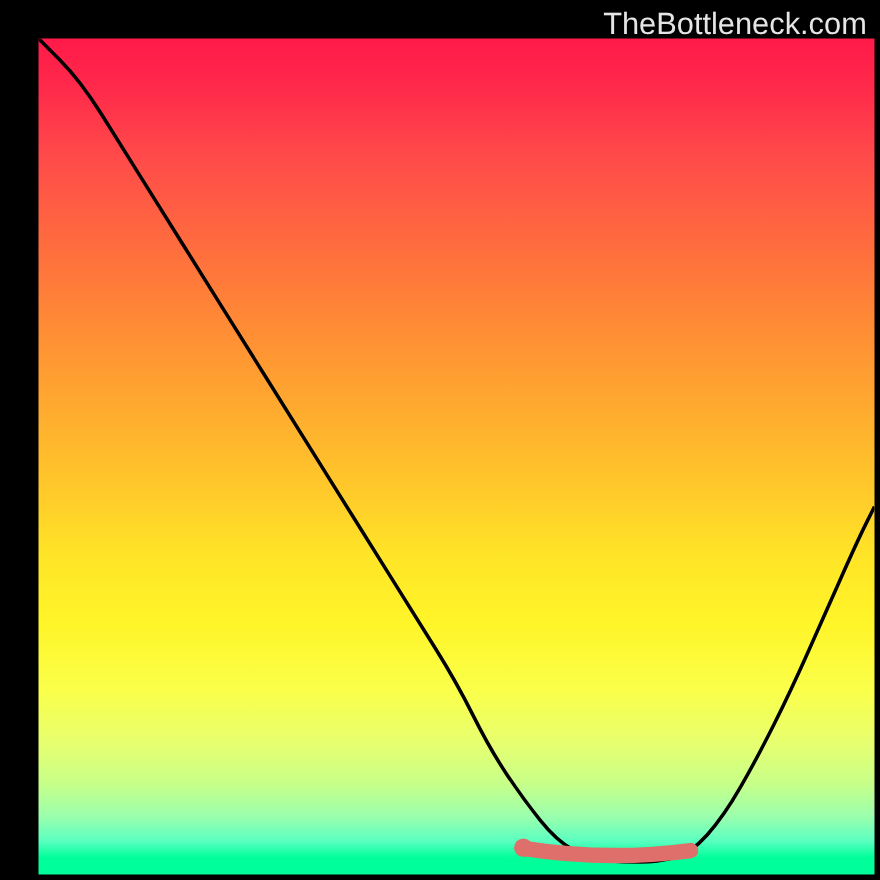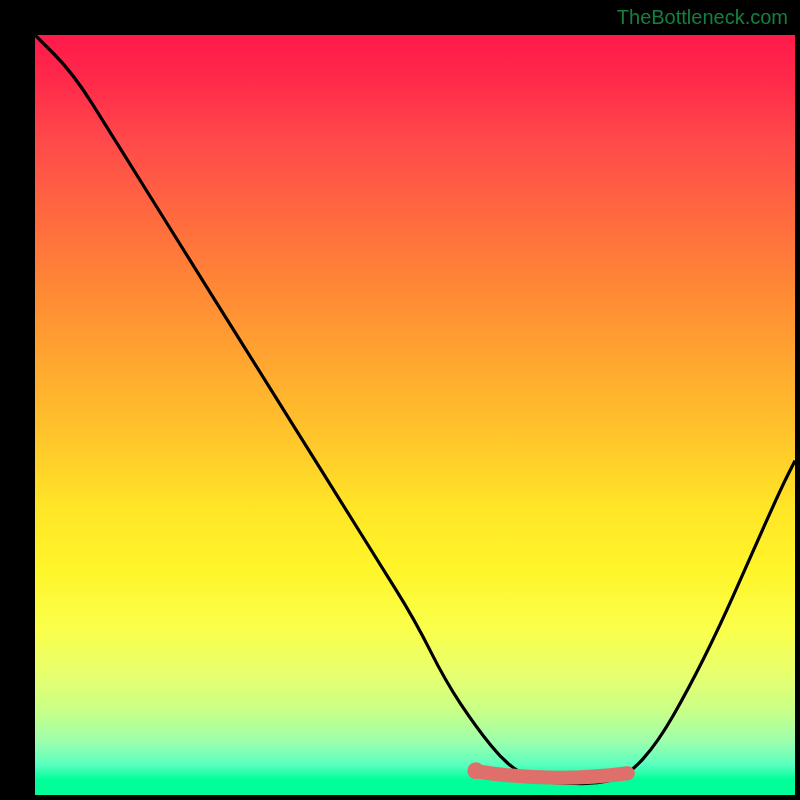--- a/index.html
+++ b/index.html
@@ -8,22 +8,22 @@
     height: 800px;
     background: #000;
     position: relative;
     font-family: Arial, sans-serif;
     overflow: hidden;
   }
   .attribution {
     position: absolute;
     top: 6px;
     right: 12px;
-    color: #15803d;
-    font-size: 20px;
+    color: #e5e5e5;
+    font-size: 28px;
     font-weight: 500;
     z-index: 10;
   }
   .plot-area {
     position: absolute;
     left: 35px;
     top: 35px;
     width: 760px;
     height: 760px;
     background: linear-gradient(to bottom,

